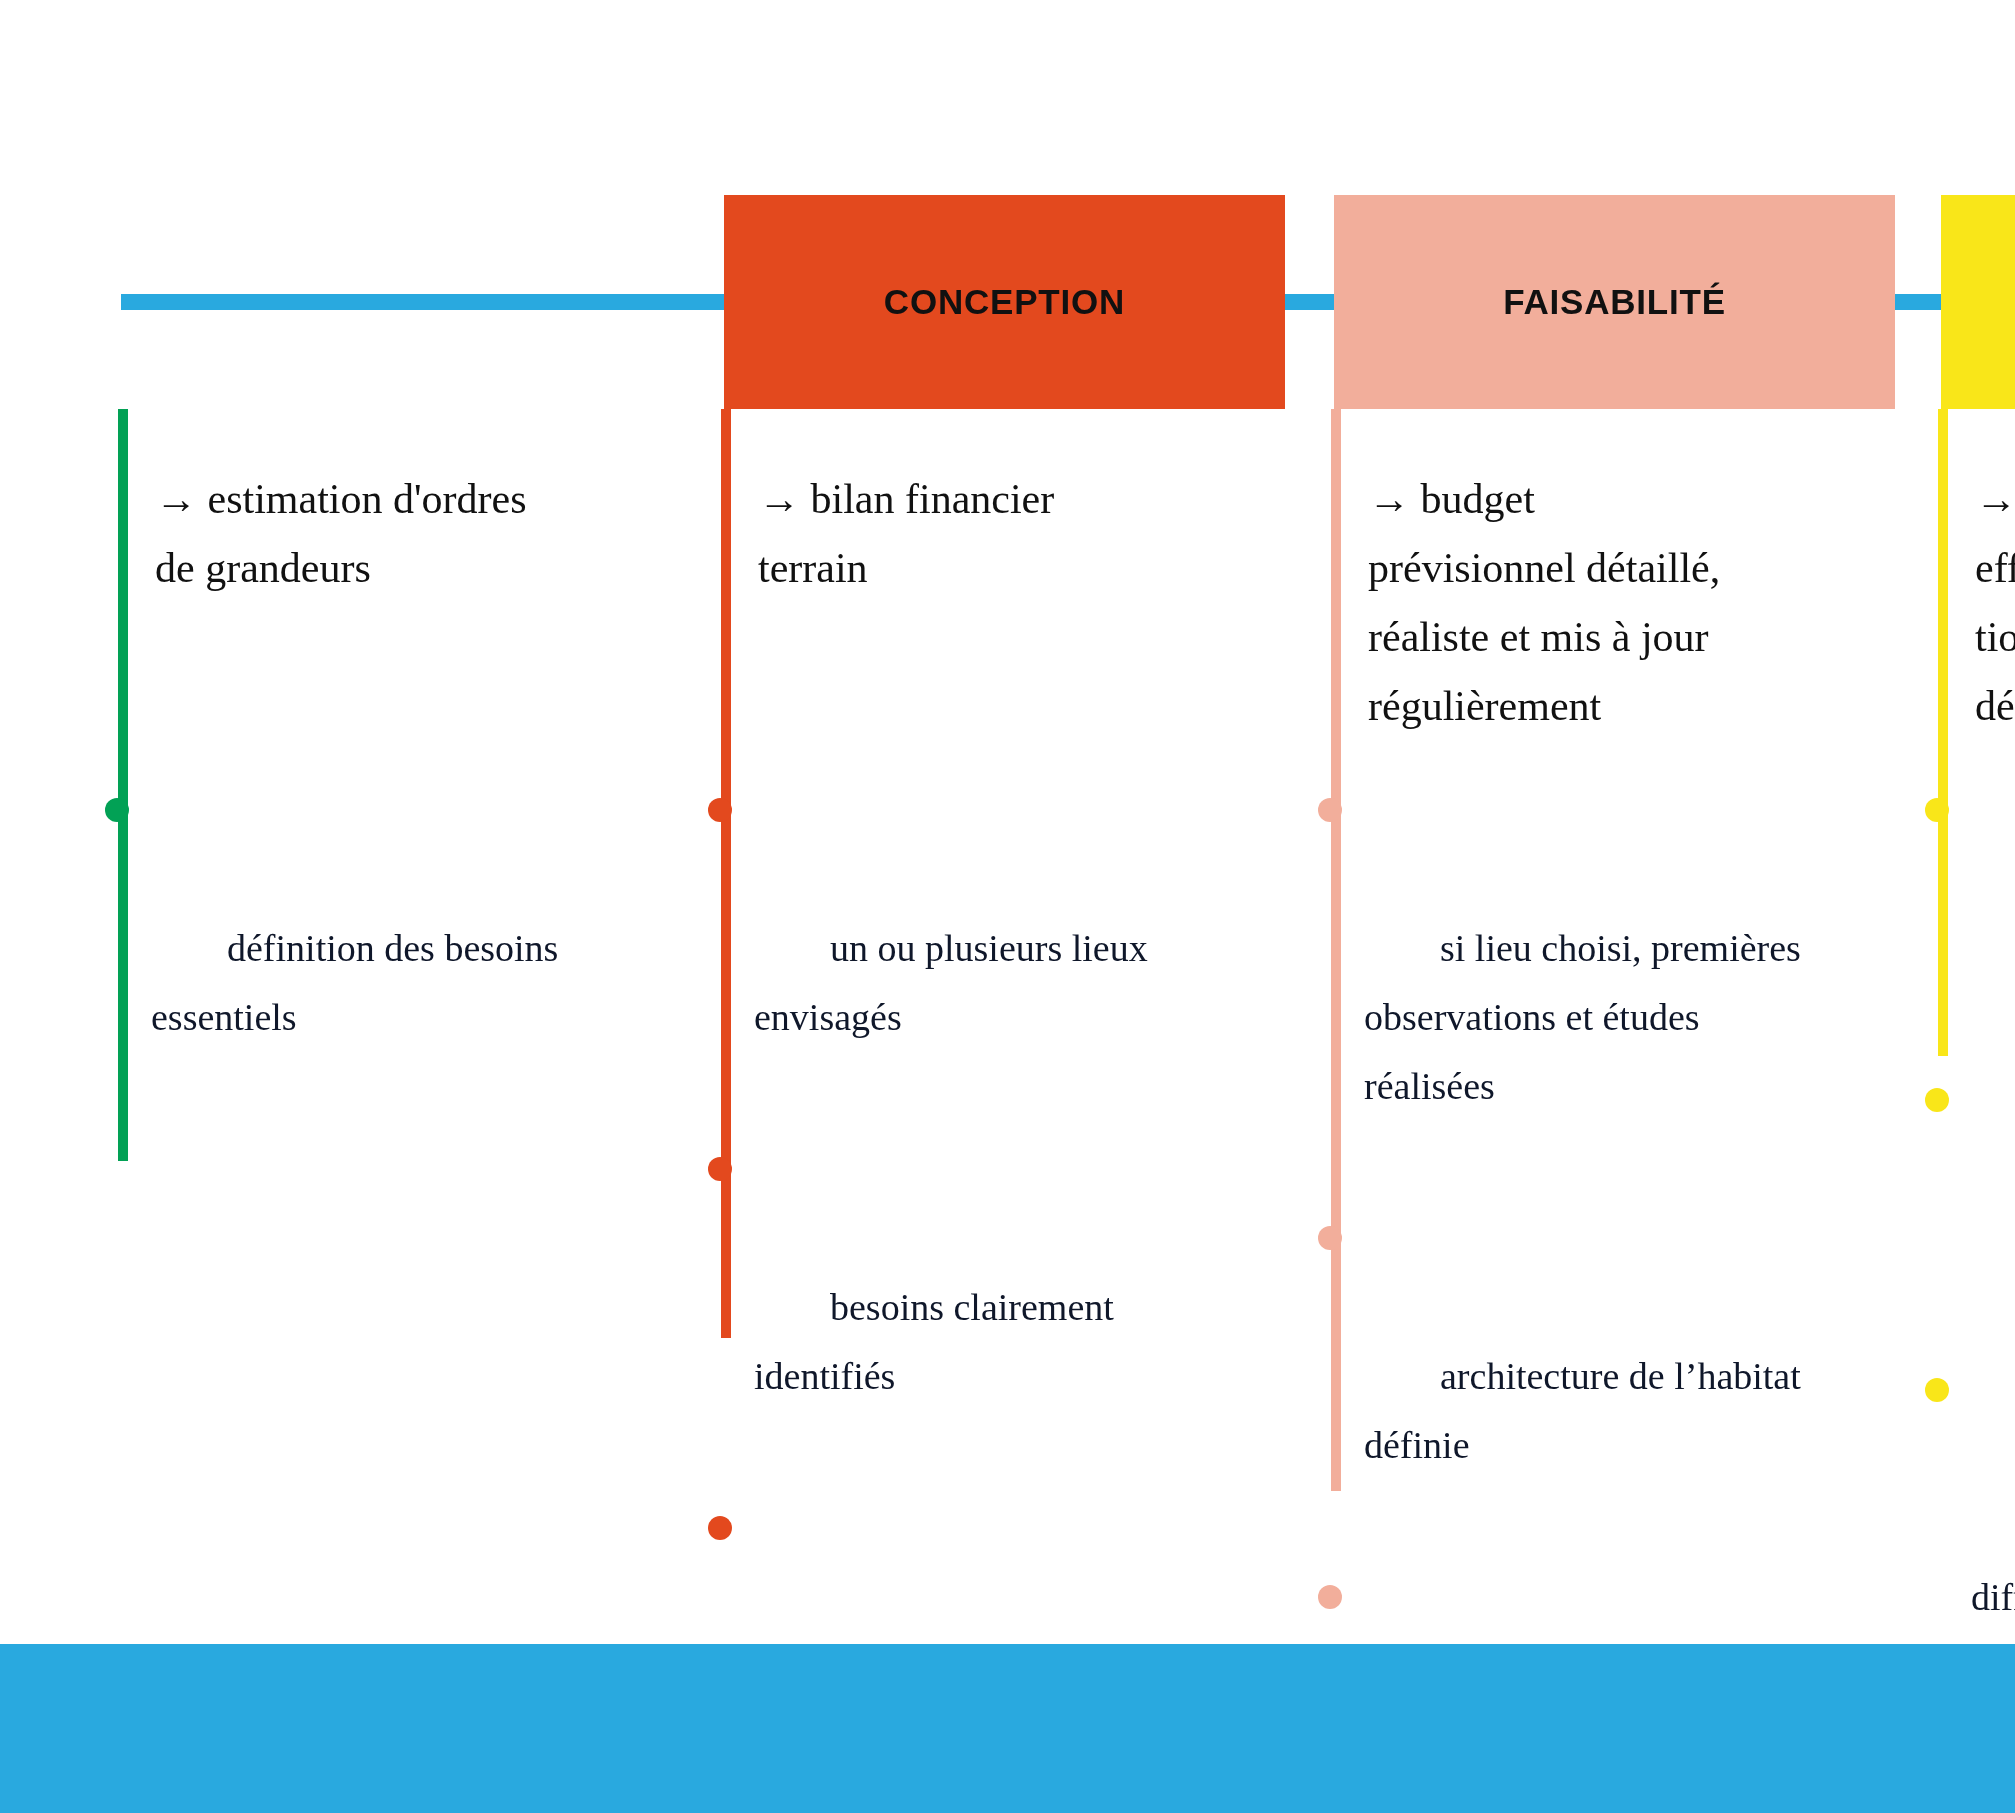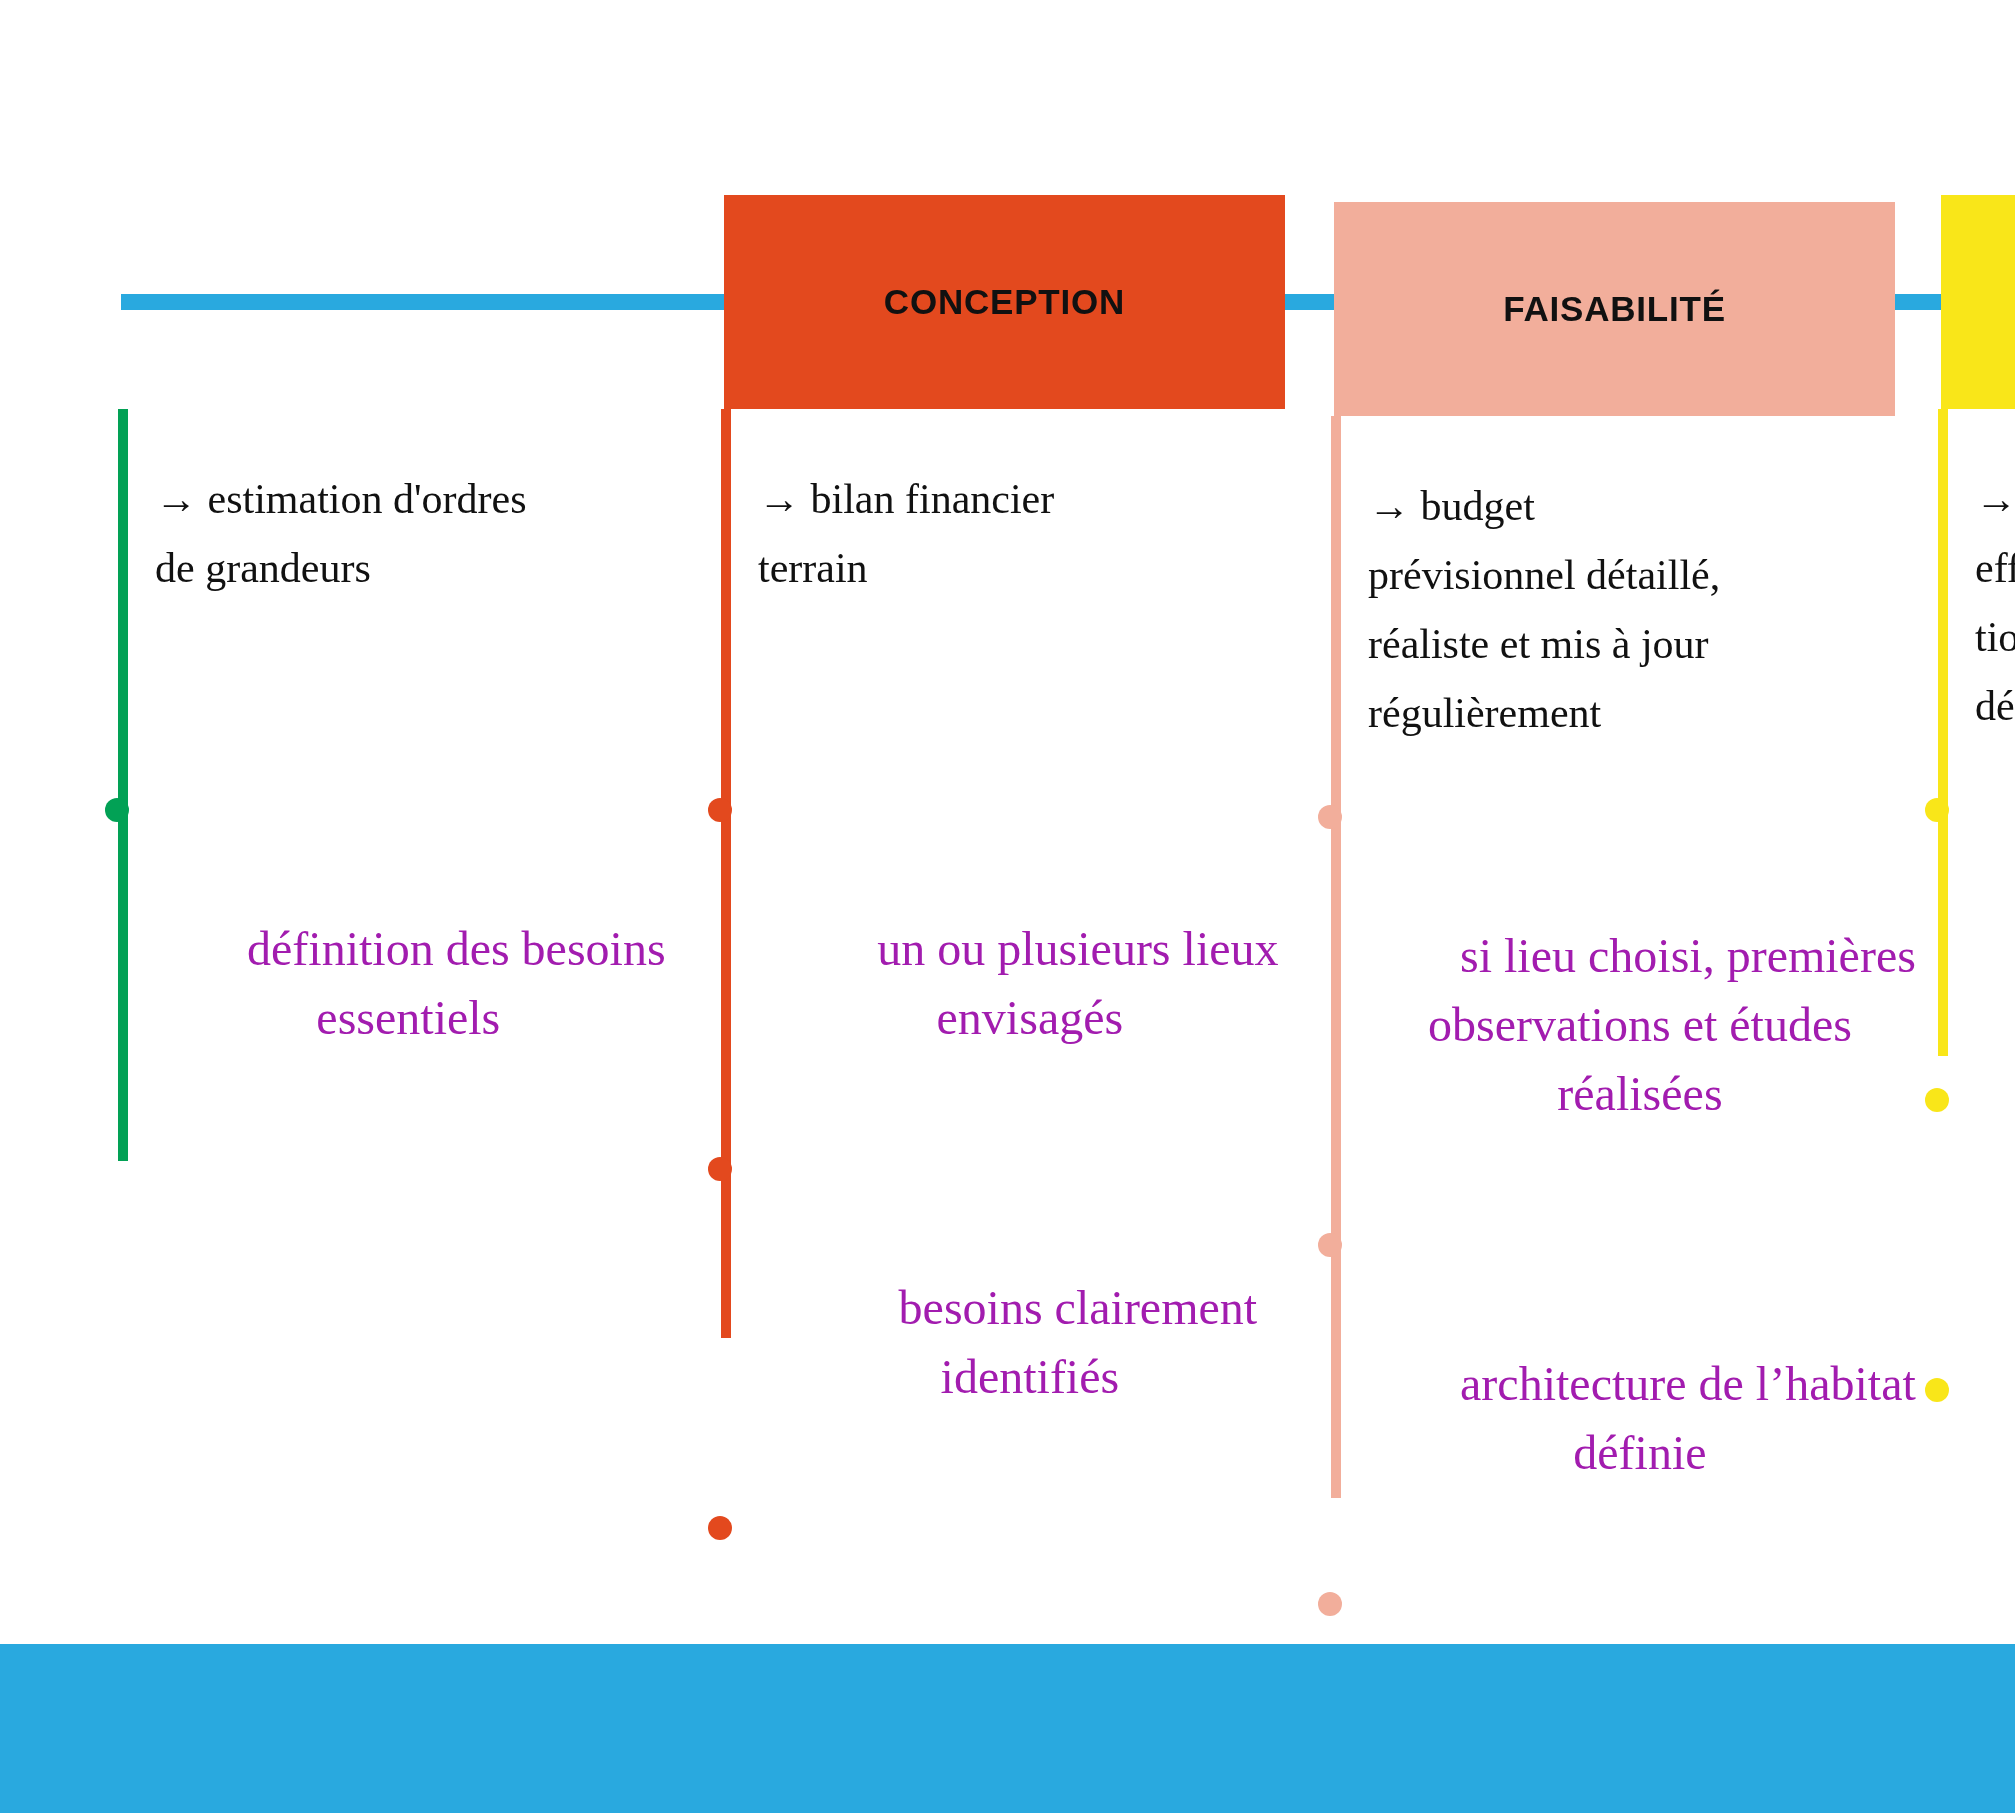--- a/index.html
+++ b/index.html
@@ -19,21 +19,21 @@
               text-align: center; white-space: pre; line-height: 56px; }
   .vline { position: absolute; left: -3.2px; top: 409px; width: 9.7px; background: var(--c); z-index: 1; }
 
   .arrow-text { position: absolute; left: 34px; top: 465px; z-index: 2;
                 font-family: "Liberation Serif", "DejaVu Serif", serif;
                 font-size: 42px; line-height: 69px; color: #111111; white-space: pre; }
 
   .bullets { position: absolute; left: 30px; top: 776px; z-index: 2; }
   .bullet { position: relative; margin-bottom: 14px;
             font-family: "Liberation Serif", "DejaVu Serif", serif;
-            font-size: 48px; line-height: 69px; color: #a21caf; white-space: pre; text-align: center; }
+            font-size: 38px; line-height: 69px; color: #0f172a; white-space: pre; }
   .dot { position: absolute; left: -46px; top: 22px; width: 24px; height: 24px;
          border-radius: 50%; background: var(--c); }
 
   
   .footer-bar { position: absolute; left: 0; top: 1644px; width: 3224px; height: 169px; z-index: 3; }
 </style>
 </head>
 <body>
 
 <div class="canvas">
@@ -73,21 +73,21 @@
       </div>
       <div class="bullet">
         <span class="dot"></span>
         <span>architecture de l’habitat
 précisée</span>
       </div>
 
     </div>
   </div>
 
-  <div class="phase" style="left: 1334px; margin-top: 7px; --c: #F2AE9B;">
+  <div class="phase" style="left: 1334px; --c: #F2AE9B;">
     <div class="hdr">
       <span>FAISABILITÉ</span>
     </div>
     <div class="vline" style="height:1082px"></div>
     <div class="arrow-text">→ budget
 prévisionnel détaillé,
 réaliste et mis à jour
 régulièrement</div>
     <div class="bullets">
       <div class="bullet">

